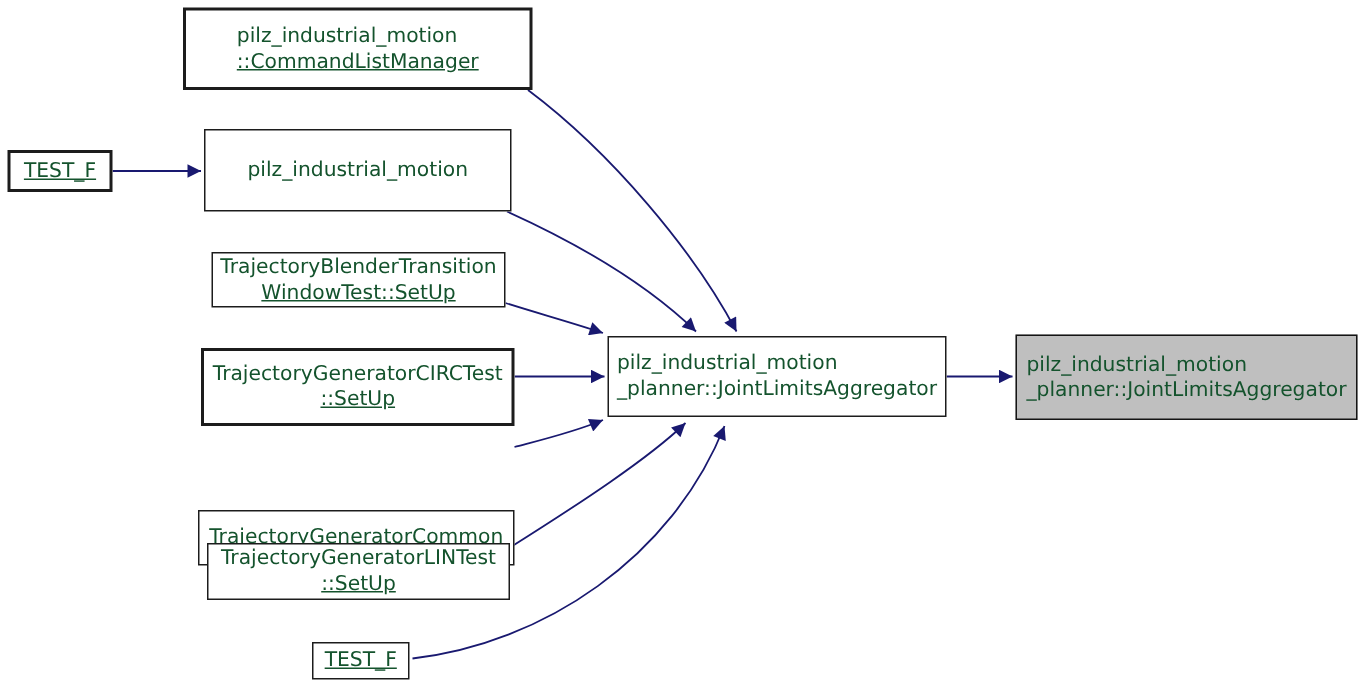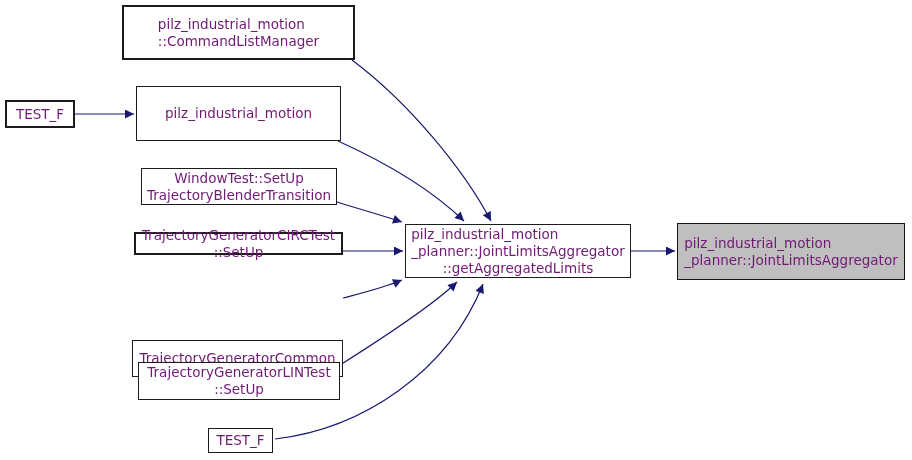--- a/index.html
+++ b/index.html
@@ -22,23 +22,23 @@
     text-align:center;
     cursor:pointer;
   }
   .node.bold{border-width:2px;}
   .node.highlight{background:#bfbfbf;border-color:#141414;cursor:default;}
   .label{display:inline-block;text-align:left;}
   .line{
     white-space:nowrap;
     font-size:13.5px;
     line-height:17px;
-    color:#701a75;
+    color:#14532d;
   }
-  .line.last{text-align:center;}
+  .line.last{text-align:center;text-decoration:underline;}
 </style>
 </head>
 <body>
 
 <div class="canvas">
 
   <svg class="edges" width="912" height="460" viewBox="0 0 912 460" xmlns="http://www.w3.org/2000/svg">
     <defs>
       <marker id="arrow" viewBox="0 0 10 10" refX="10" refY="5" markerWidth="13" markerHeight="9" markerUnits="userSpaceOnUse" orient="auto">
         <path d="M0,0 L10,5 L0,10 z" fill="#191970"></path>
@@ -71,26 +71,26 @@
   </div>
 
   <div class="node" style="left:136px;top:86px;width:205px;height:55px;">
     <div class="label">
       <div class="line">pilz_industrial_motion</div>
     </div>
   </div>
 
   <div class="node" style="left:141px;top:168px;width:196px;height:37px;">
     <div class="label">
+      <div class="line">TrajectoryBlenderTransition</div>
       <div class="line last">WindowTest::SetUp</div>
-      <div class="line">TrajectoryBlenderTransition</div>
     </div>
   </div>
 
-  <div class="node bold" style="left:134px;top:232px;width:209px;height:23px;">
+  <div class="node bold" style="left:134px;top:232px;width:209px;height:52px;">
     <div class="label">
       <div class="line">TrajectoryGeneratorCIRCTest</div>
       <div class="line last">::SetUp</div>
     </div>
   </div>
 
   <div class="node" style="left:132px;top:297px;width:211px;height:37px;margin-top:43px;">
     <div class="label">
       <div class="line">TrajectoryGeneratorCommon</div>
     </div>
@@ -106,21 +106,20 @@
   <div class="node" style="left:208px;top:428px;width:65px;height:25px;">
     <div class="label">
       <div class="line last">TEST_F</div>
     </div>
   </div>
 
   <div class="node" style="left:405px;top:224px;width:226px;height:54px;">
     <div class="label">
       <div class="line">pilz_industrial_motion</div>
       <div class="line">_planner::JointLimitsAggregator</div>
-      <div class="line last">::getAggregatedLimits</div>
     </div>
   </div>
 
   <div class="node highlight" style="left:677px;top:223px;width:228px;height:57px;">
     <div class="label">
       <div class="line">pilz_industrial_motion</div>
       <div class="line">_planner::JointLimitsAggregator</div>
     </div>
   </div>
 

